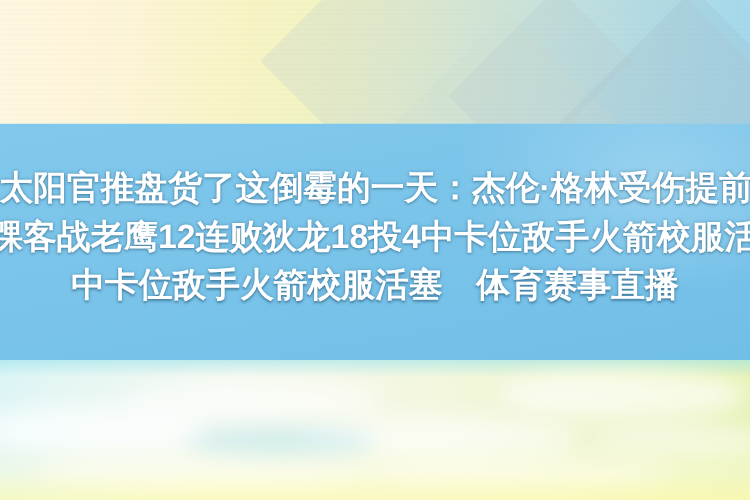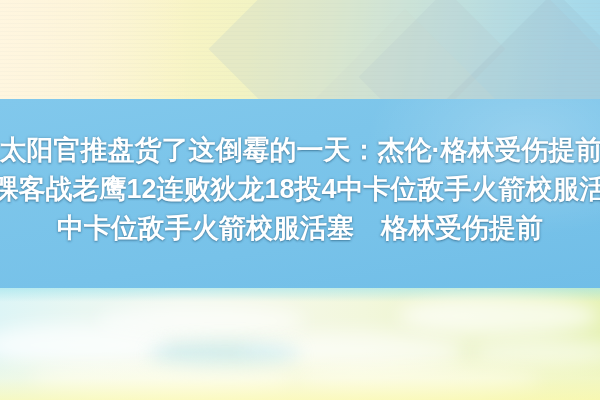--- a/index.html
+++ b/index.html
@@ -203,21 +203,21 @@
     <div class="scanlines"></div>
     <div class="hairline" style="top:104px;background:rgba(255,255,255,.55);"></div>
     <div class="hairline" style="top:106px;background:rgba(170,215,235,.45);"></div>
   </div>
 
   <div class="band-mid">
     <div class="mid-sheen"></div>
     <div class="caption">
       <div class="cap-line l1">太阳官推盘货了这倒霉的一天：杰伦·格林受伤提前</div>
       <div class="cap-line l2">踝客战老鹰12连败狄龙18投4中卡位敌手火箭校服活</div>
-      <div class="cap-line l3">中卡位敌手火箭校服活塞　格林受伤提前</div>
+      <div class="cap-line l3">中卡位敌手火箭校服活塞　体育赛事直播</div>
     </div>
   </div>
 
   <div class="band-bot">
     <div class="sky-top"></div>
     <div class="cloud c1"></div>
     <div class="cloud c2"></div>
     <div class="cloud c3"></div>
     <div class="cloud c4"></div>
     <div class="cloud c5"></div>

